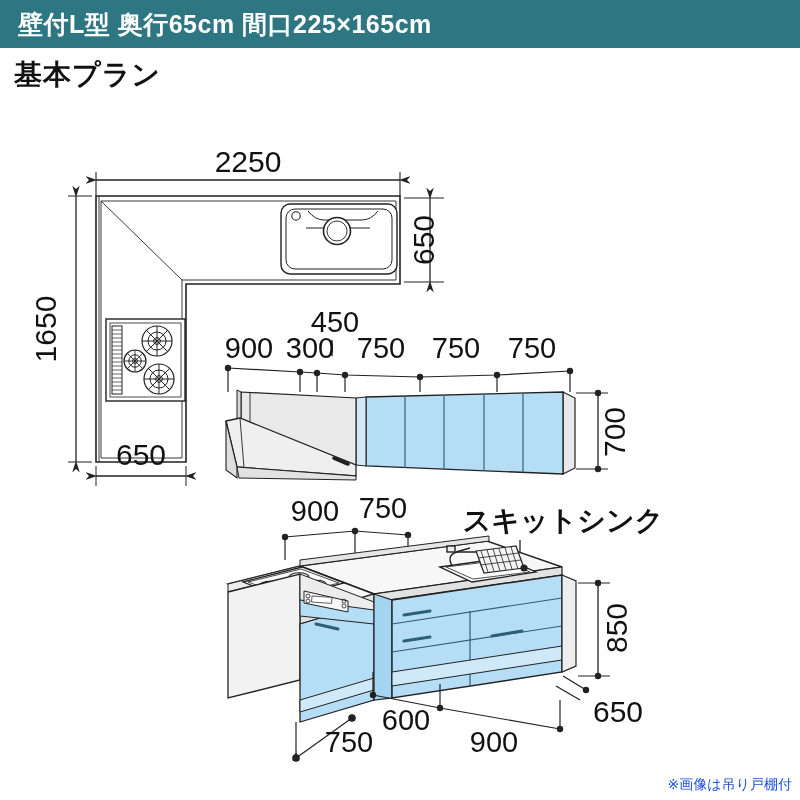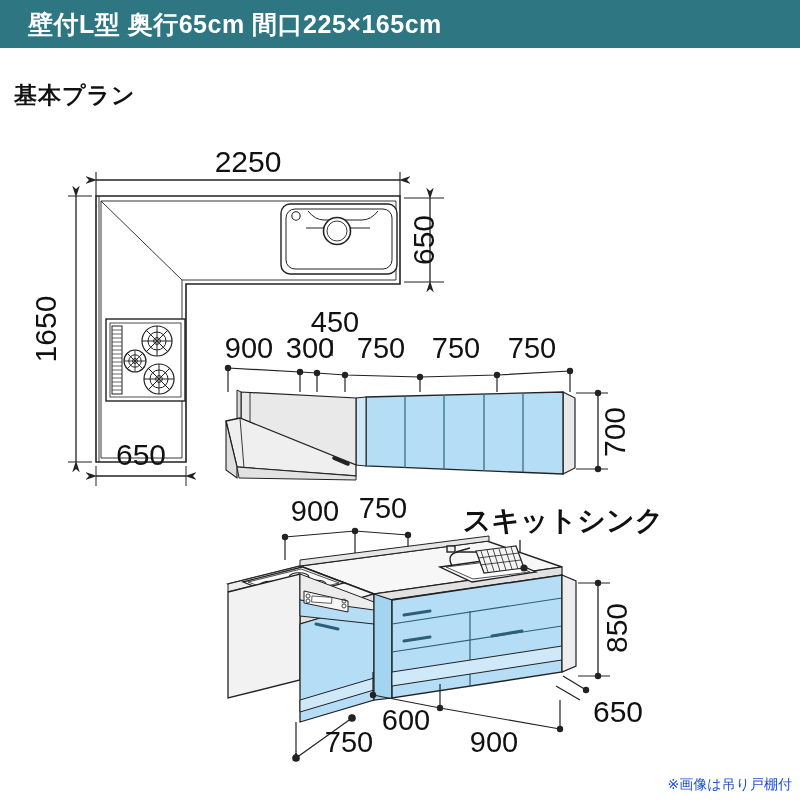--- a/index.html
+++ b/index.html
@@ -17,29 +17,28 @@
   .header-bar{
     position:absolute;left:0;top:0;width:800px;height:48px;
     background:#2e7682;
     display:flex;align-items:center;
   }
   .header-title{
     color:#ffffff;
     font-size:25px;
     font-weight:bold;
     letter-spacing:0.5px;
-    padding-left:28px;
+    padding-left:18px;
     white-space:nowrap;
   }
   .subtitle{
     position:absolute;left:14px;top:56px;
-    font-size:23px;font-weight:bold;color:#111111;
+    font-size:28px;font-weight:bold;color:#111111;
     letter-spacing:1px;
     white-space:nowrap;
-    margin-top:24px;
   }
 
   
   #art{position:absolute;left:0;top:0;width:800px;height:800px;}
 
   
   .footnote{
     position:absolute;right:8px;bottom:6px;
     font-size:14px;color:#1d4ed8;white-space:nowrap;
   }

